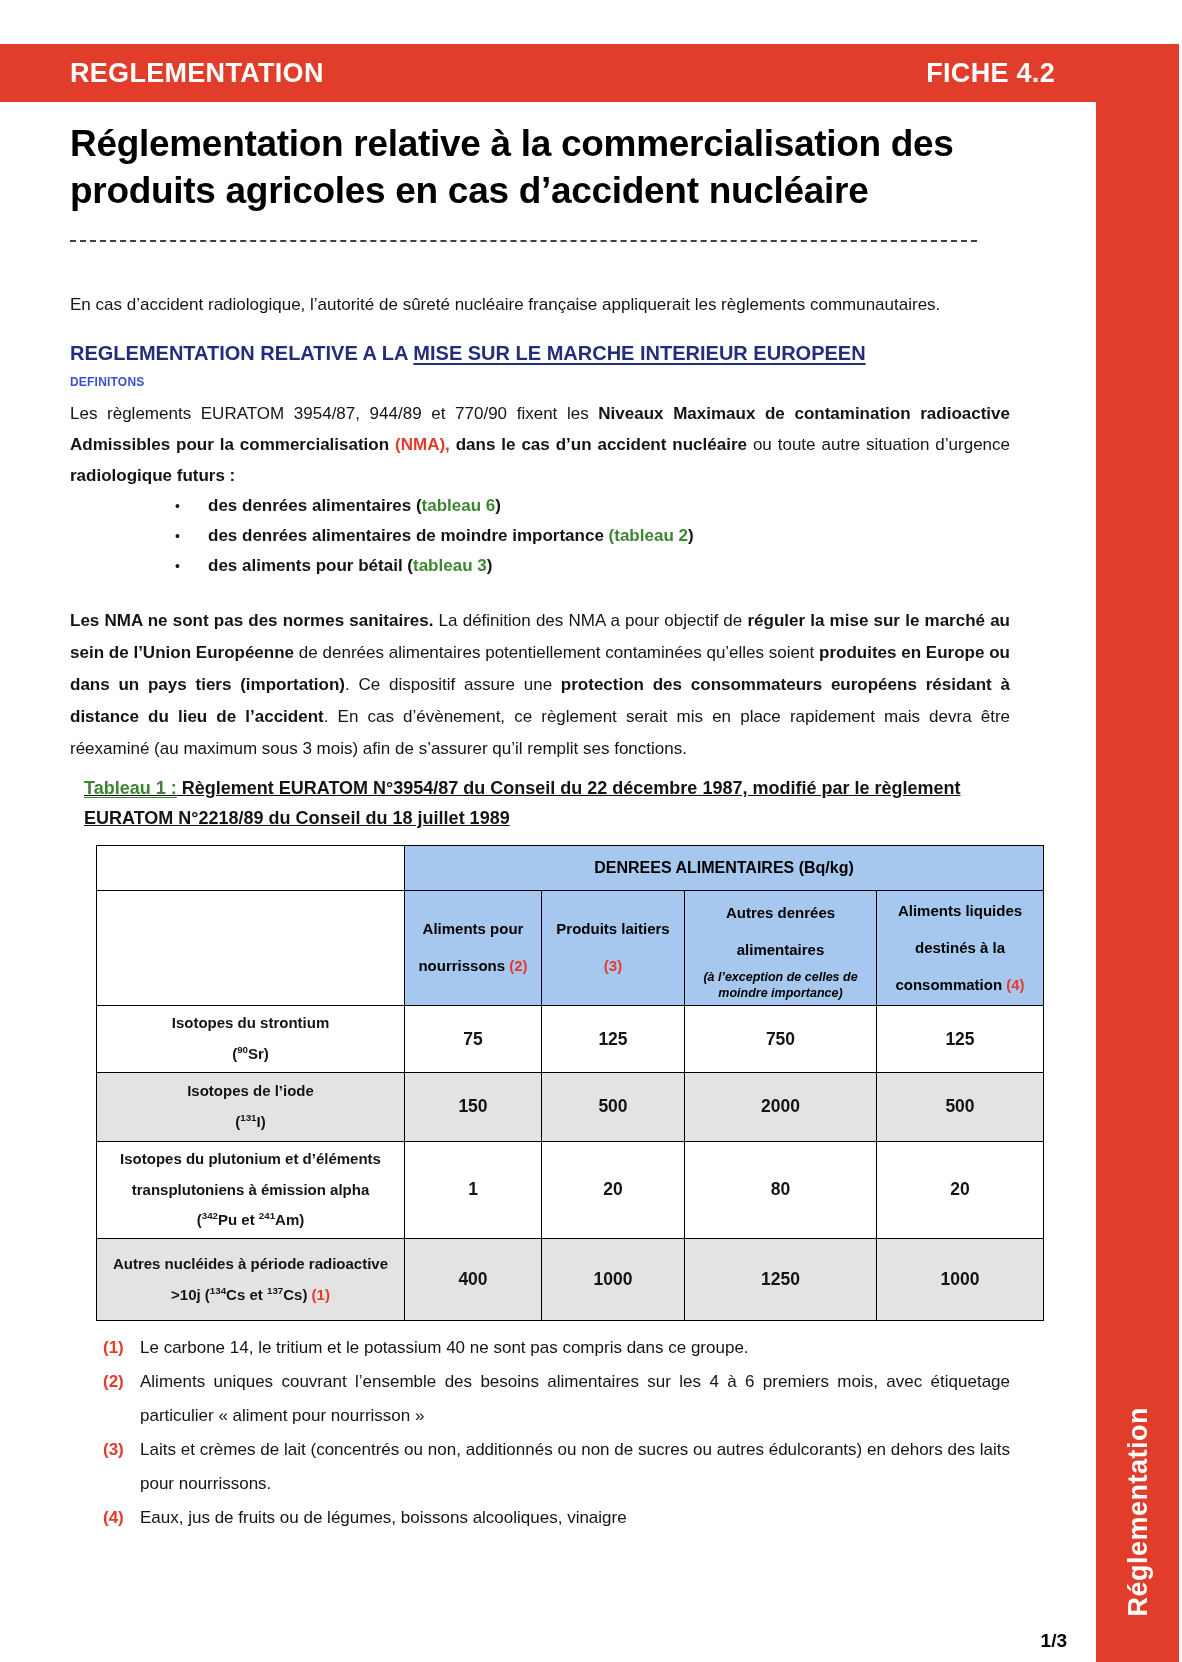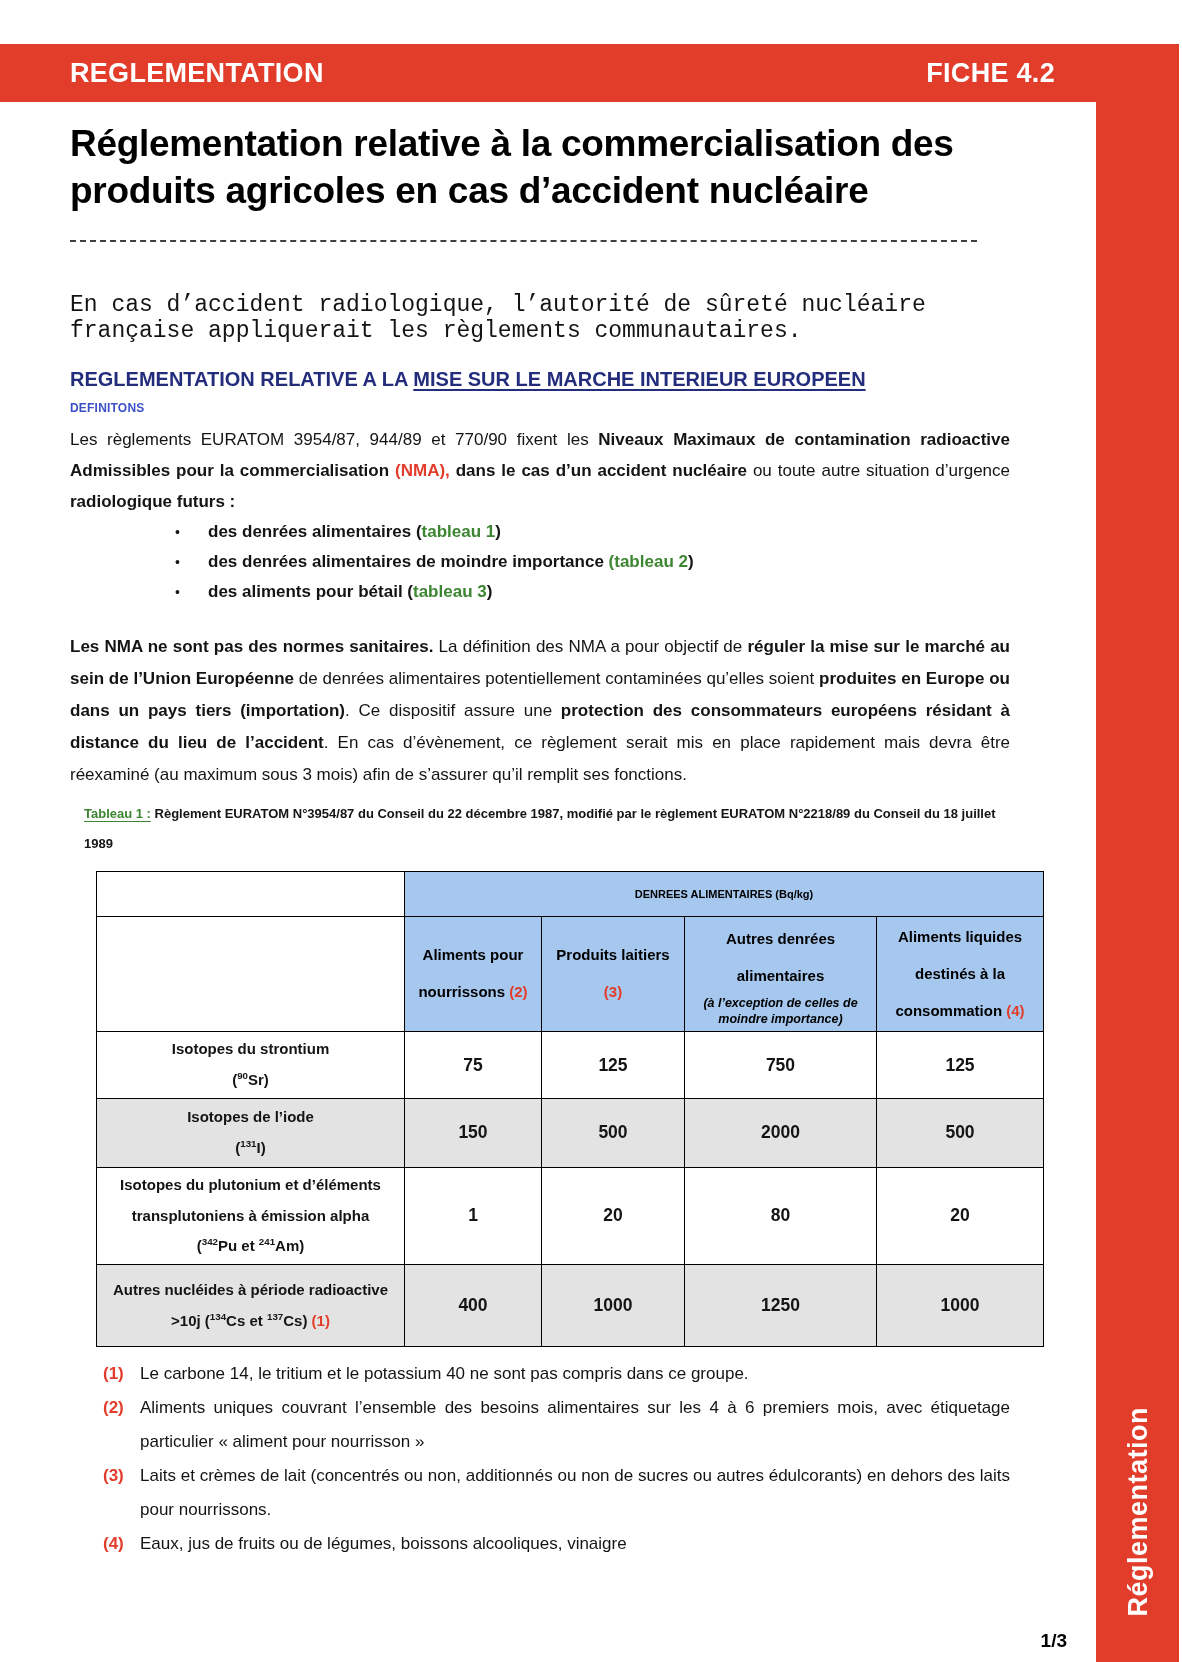--- a/index.html
+++ b/index.html
@@ -27,37 +27,37 @@
   .band-label{
     position:absolute;bottom:45px;left:50%;
     writing-mode:vertical-rl;transform:translateX(-50%) rotate(180deg);
     color:#fff;font-weight:700;font-size:27px;letter-spacing:.5px;white-space:nowrap;
   }
   .page-number{position:absolute;right:115px;bottom:10px;font-weight:700;font-size:19px;color:#000;}
   
   .content{position:absolute;left:70px;top:102px;width:940px;}
   h1.title{margin:18px 0 0;font-size:37px;line-height:47px;font-weight:700;color:#000;letter-spacing:-.3px;}
   .dash{margin-top:26px;width:907px;height:0;border-top:2px dashed #3f3f3f;}
-  .intro{margin-top:50px;font-size:23px;line-height:26px;font-family:Liberation Mono, monospace;}
+  .intro{margin-top:50px;font-size:17px;line-height:26px;}
   .sec-heading{margin-top:22px;font-size:20px;line-height:26px;}
   .sec-heading span{text-decoration-thickness:2px;text-underline-offset:3px;}
   .subheading{margin-top:6px;font-size:12px;line-height:20px;font-weight:700;color:var(--blue);letter-spacing:.2px;}
   .para{font-size:17px;line-height:31px;text-align:justify;}
   .para1{margin-top:6px;}
   .para2{margin-top:24px;line-height:32px;}
   .bullets{margin:0 0 0 105px;}
   .bullet{display:flex;font-size:17px;line-height:30px;}
   .bullet .dot{width:33px;flex:none;font-size:14px;}
-  .caption{margin-top:8px;padding-left:14px;font-size:13px;line-height:30px;}
+  .caption{margin-top:8px;padding-left:14px;font-size:18px;line-height:30px;text-decoration:underline;}
   .caption span{text-underline-offset:3px;text-decoration-thickness:2px;}
   
   table.nma{border-collapse:collapse;table-layout:fixed;width:947px;margin:12px 0 0 26px;}
   table.nma td,table.nma th{border:1.5px solid #000;box-sizing:border-box;padding:2px 8px;text-align:center;vertical-align:middle;}
   td.phantom{border:none;background:#fff;}
-  th.t-title{background:var(--tblue);height:45px;font-size:11px;color:#000;}
+  th.t-title{background:var(--tblue);height:45px;font-size:16px;color:#000;}
   th.colhead{background:var(--tblue);height:95px;font-size:15px;line-height:2.45;font-weight:700;color:#000;}
   th.colhead .sm{font-size:12.5px;line-height:1.3;}
   td.lbl{font-size:15px;line-height:2.05;font-weight:700;}
   td.val{font-size:17.5px;font-weight:700;}
   tr.h68{height:51px;} tr.h69{height:69px;} tr.h96{height:96px;} tr.h82{height:82px;}
   tr.shaded td{background:var(--gray);}
   sup{font-size:.65em;line-height:0;}
   
   .footnotes{margin:10px 0 0 33px;font-size:17px;line-height:34px;width:907px;}
   .fn{display:flex;}
@@ -90,21 +90,21 @@
 
     <div class="sec-heading"><span style="font-weight: 700; color: rgb(35, 45, 124);">REGLEMENTATION RELATIVE A LA </span><span style="font-weight: 700; text-decoration: underline; color: rgb(35, 45, 124);">MISE SUR LE MARCHE INTERIEUR EUROPEEN</span></div>
 
     <div class="subheading">DEFINITONS</div>
 
     <div class="para para1"><span>Les règlements EURATOM 3954/87, 944/89 et 770/90 fixent les </span><span style="font-weight: 700;">Niveaux Maximaux de contamination radioactive Admissibles pour la commercialisation </span><span style="font-weight: 700; color: rgb(226, 60, 43);">(NMA),</span><span style="font-weight: 700;"> dans le cas d’un accident nucléaire</span><span> ou toute autre situation d’urgence </span><span style="font-weight: 700;">radiologique futurs :</span></div>
 
     <div class="bullets">
       <div class="bullet">
         <span class="dot">•</span>
-        <span><span style="font-weight: 700;">des denrées alimentaires (</span><span style="font-weight: 700; color: rgb(60, 133, 49);">tableau 1</span><span style="font-weight: 700;">)</span></span>
+        <span><span style="font-weight: 700;">des denrées alimentaires (</span><span style="font-weight: 700; color: rgb(60, 133, 49);">tableau 6</span><span style="font-weight: 700;">)</span></span>
       </div>
       <div class="bullet">
         <span class="dot">•</span>
         <span><span style="font-weight: 700;">des denrées alimentaires de moindre importance </span><span style="font-weight: 700; color: rgb(60, 133, 49); text-align: right;">(tableau 2</span><span style="font-weight: 700;">)</span></span>
       </div>
       <div class="bullet">
         <span class="dot">•</span>
         <span><span style="font-weight: 700;">des aliments pour bétail (</span><span style="font-weight: 700; color: rgb(60, 133, 49);">tableau 3</span><span style="font-weight: 700;">)</span></span>
       </div>
     </div>

